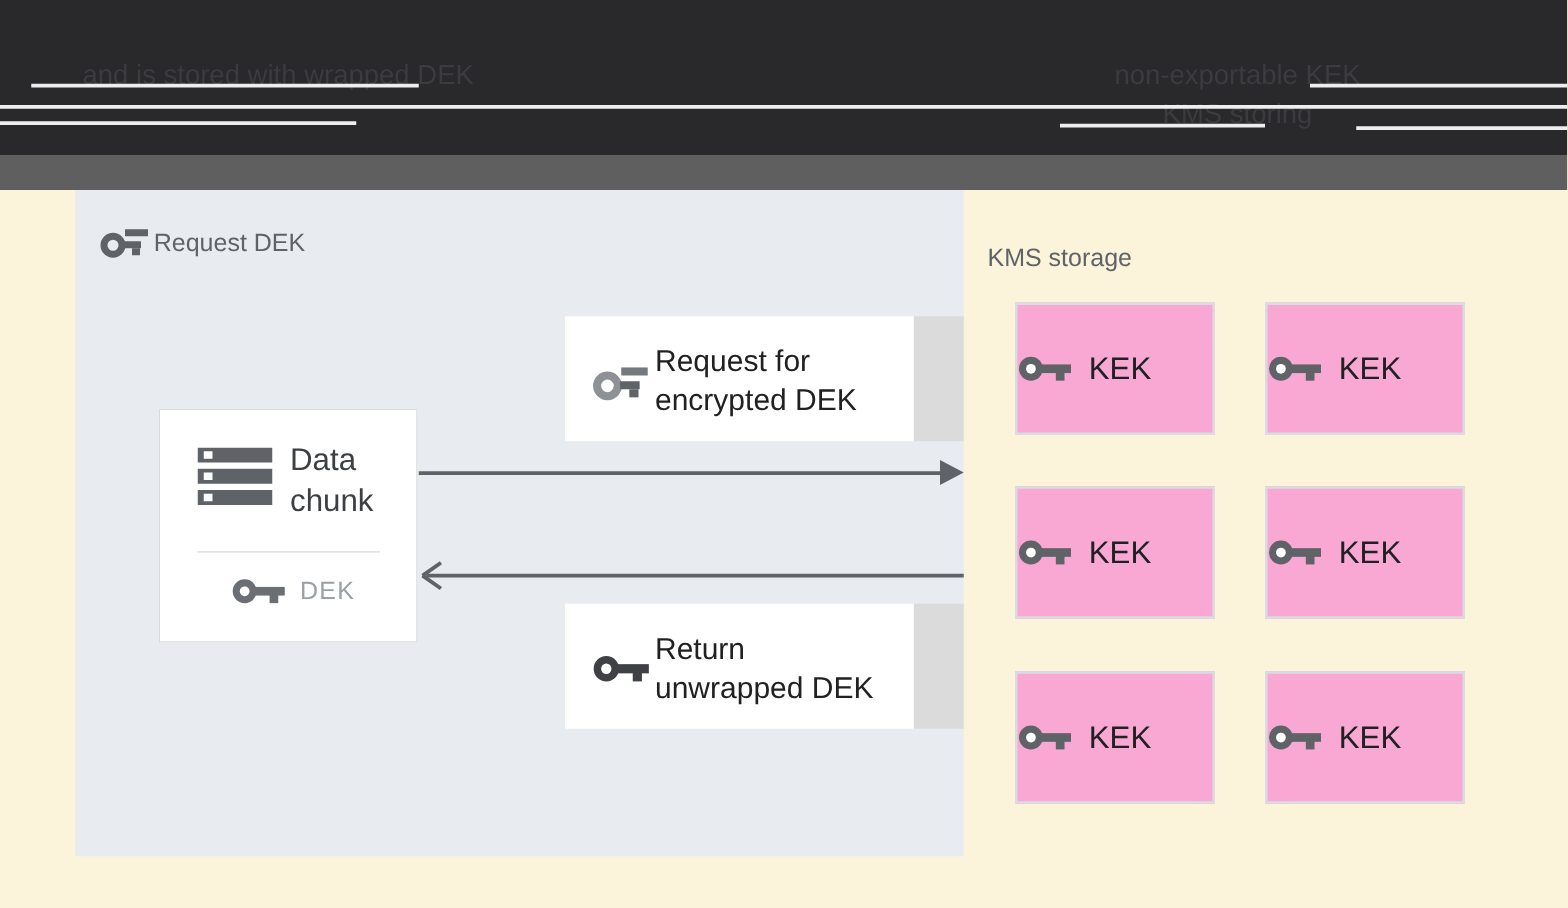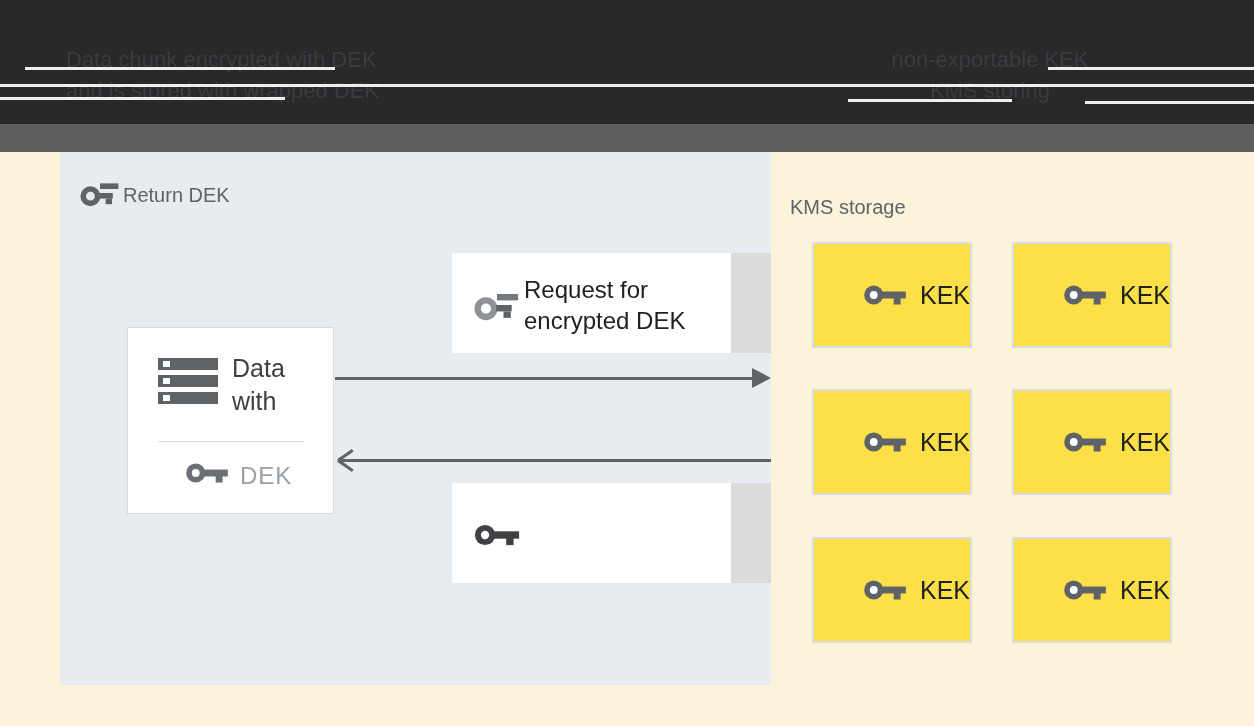--- a/index.html
+++ b/index.html
@@ -21,55 +21,54 @@
   .panel-label{position:absolute;font-size:20px;color:#5F6368;}
   .wrapped-label-text{left:123px;top:184px;}
   .kms-label-text{left:790px;top:196px;}
   .panel-label-icon{position:absolute;left:80px;top:176px;width:40px;height:34px;}
   
   .data-chunk-box{position:absolute;left:127px;top:327px;width:207px;height:187px;background:#FFFFFF;border:1px solid #D8DBDE;box-sizing:border-box;}
   .server-icon{position:absolute;left:30px;top:30px;width:60px;height:46px;}
   .data-chunk-title{position:absolute;left:104px;top:24px;width:86px;font-size:25px;line-height:33px;color:#3C4043;}
   .chunk-divider{position:absolute;left:30px;top:113px;width:146px;height:1px;background:#D5D8DB;}
   .dek-row-icon{position:absolute;left:57px;top:132px;width:44px;height:26px;}
-  .dek-row-label{position:absolute;left:112px;top:134px;font-size:24px;color:#9AA0A6;letter-spacing:1px;}
+  .dek-row-label{position:absolute;left:112px;top:134px;font-size:20px;color:#9AA0A6;letter-spacing:1px;}
   
   .msg-box{position:absolute;width:279px;height:100px;background:#FFFFFF;}
   .request-box{left:452px;top:253px;}
   .return-box{left:452px;top:483px;}
   .msg-shadow{position:absolute;width:40px;height:100px;background:#DBDBDB;}
   .request-shadow{left:731px;top:253px;}
   .return-shadow{left:731px;top:483px;}
   .msg-icon{position:absolute;left:22px;top:32px;width:46px;height:40px;}
   .msg-text{position:absolute;left:72px;top:21px;font-size:24px;line-height:31px;color:#212121;white-space:nowrap;}
   
   .arrow-line{position:absolute;height:3px;background:#5F6368;}
   .arrow-right-line{left:335px;top:377px;width:420px;}
   .arrow-right-head{position:absolute;left:752px;top:368px;width:0;height:0;border-top:10px solid transparent;border-bottom:10px solid transparent;border-left:19px solid #5F6368;}
   .arrow-left-line{left:341px;top:459px;width:430px;}
   .arrow-left-head-a,.arrow-left-head-b{position:absolute;left:338px;top:459px;width:18px;height:3px;background:#5F6368;transform-origin:left center;}
   .arrow-left-head-a{transform:rotate(-35deg);}
   .arrow-left-head-b{transform:rotate(35deg);}
   
-  .kek-box{position:absolute;width:160px;height:106px;background:#fde047;border:2px solid #D9DCE0;box-sizing:border-box;display:flex;align-items:center;justify-content:flex-end;gap:13px;padding-left:16px;}
+  .kek-box{position:absolute;width:160px;height:106px;background:#f9a8d4;border:2px solid #D9DCE0;box-sizing:border-box;display:flex;align-items:center;justify-content:flex-start;gap:13px;}
   .kek-box .kek-key{width:44px;height:26px;flex:0 0 auto;}
   .kek-text{font-size:25px;color:#202124;}
   .kek-r1{top:242px;} .kek-r2{top:389px;} .kek-r3{top:537px;}
   .kek-c1{left:812px;} .kek-c2{left:1012px;}
 </style>
 </head>
 <body>
 
 <div id="canvas">
 
   <div class="header-black"></div>
   <div class="header-graybar"></div>
 
   <div class="caption caption-left">
-    <div>Data chunk encrypted with DEK</div>
     <div>and is stored with wrapped DEK</div>
   </div>
 
   <div class="caption caption-right">
     <div>non-exportable KEK</div>
     <div>KMS storing</div>
   </div>
 
   <div class="streak" style="left:25px;top:67px;width:310px;"></div>
   <div class="streak" style="left:1048px;top:67px;width:206px;"></div>
@@ -79,34 +78,34 @@
   <div class="streak" style="left:1085px;top:101px;width:169px;"></div>
 
   <div class="wrapped-panel"></div>
 
   <svg class="panel-label-icon" viewBox="0 0 50 34">
     <circle cx="13" cy="21" r="9" fill="none" stroke="#5F6368" stroke-width="7"></circle>
     <rect x="25" y="5" width="23" height="7" fill="#5F6368"></rect>
     <rect x="24" y="17" width="17" height="7" fill="#5F6368"></rect>
     <rect x="32" y="24" width="8" height="7" fill="#5F6368"></rect>
   </svg>
-  <div class="panel-label wrapped-label-text">Return DEK</div>
+  <div class="panel-label wrapped-label-text">Request DEK</div>
 
   <div class="panel-label kms-label-text">KMS storage</div>
 
   <div class="data-chunk-box">
     <svg class="server-icon" viewBox="0 0 60 46">
       <rect x="0" y="0" width="60" height="12" fill="#5F6368"></rect>
       <rect x="5" y="3" width="7" height="6" fill="#FFFFFF"></rect>
       <rect x="0" y="17" width="60" height="12" fill="#5F6368"></rect>
       <rect x="5" y="20" width="7" height="6" fill="#FFFFFF"></rect>
       <rect x="0" y="34" width="60" height="12" fill="#5F6368"></rect>
       <rect x="5" y="37" width="7" height="6" fill="#FFFFFF"></rect>
     </svg>
-    <div class="data-chunk-title">Data with</div>
+    <div class="data-chunk-title">Data chunk</div>
     <div class="chunk-divider"></div>
     <svg class="dek-row-icon" viewBox="0 0 50 30">
       <circle cx="12" cy="15" r="11" fill="#6B6F73"></circle>
       <circle cx="12" cy="15" r="4.5" fill="#FFFFFF"></circle>
       <rect x="21" y="11" width="28" height="8" fill="#6B6F73"></rect>
       <rect x="35" y="18" width="8" height="8" fill="#6B6F73"></rect>
     </svg>
     <div class="dek-row-label">DEK</div>
   </div>
 
@@ -125,20 +124,24 @@
   </div>
 
   <div class="msg-shadow return-shadow"></div>
   <div class="msg-box return-box">
     <svg class="msg-icon" viewBox="0 0 50 30" style="top:36px;height:32px;">
       <circle cx="12" cy="15" r="11" fill="#404144"></circle>
       <circle cx="12" cy="15" r="4.5" fill="#FFFFFF"></circle>
       <rect x="21" y="11" width="28" height="8" fill="#404144"></rect>
       <rect x="35" y="18" width="8" height="8" fill="#404144"></rect>
     </svg>
+    <div class="msg-text">
+      <div>Return</div>
+      <div>unwrapped DEK</div>
+    </div>
   </div>
 
   <div class="arrow-line arrow-right-line"></div>
   <div class="arrow-right-head"></div>
   <div class="arrow-line arrow-left-line"></div>
   <div class="arrow-left-head-a"></div>
   <div class="arrow-left-head-b"></div>
 
   <div class="kek-box kek-r1 kek-c1">
     <svg class="kek-key" viewBox="0 0 50 30">

